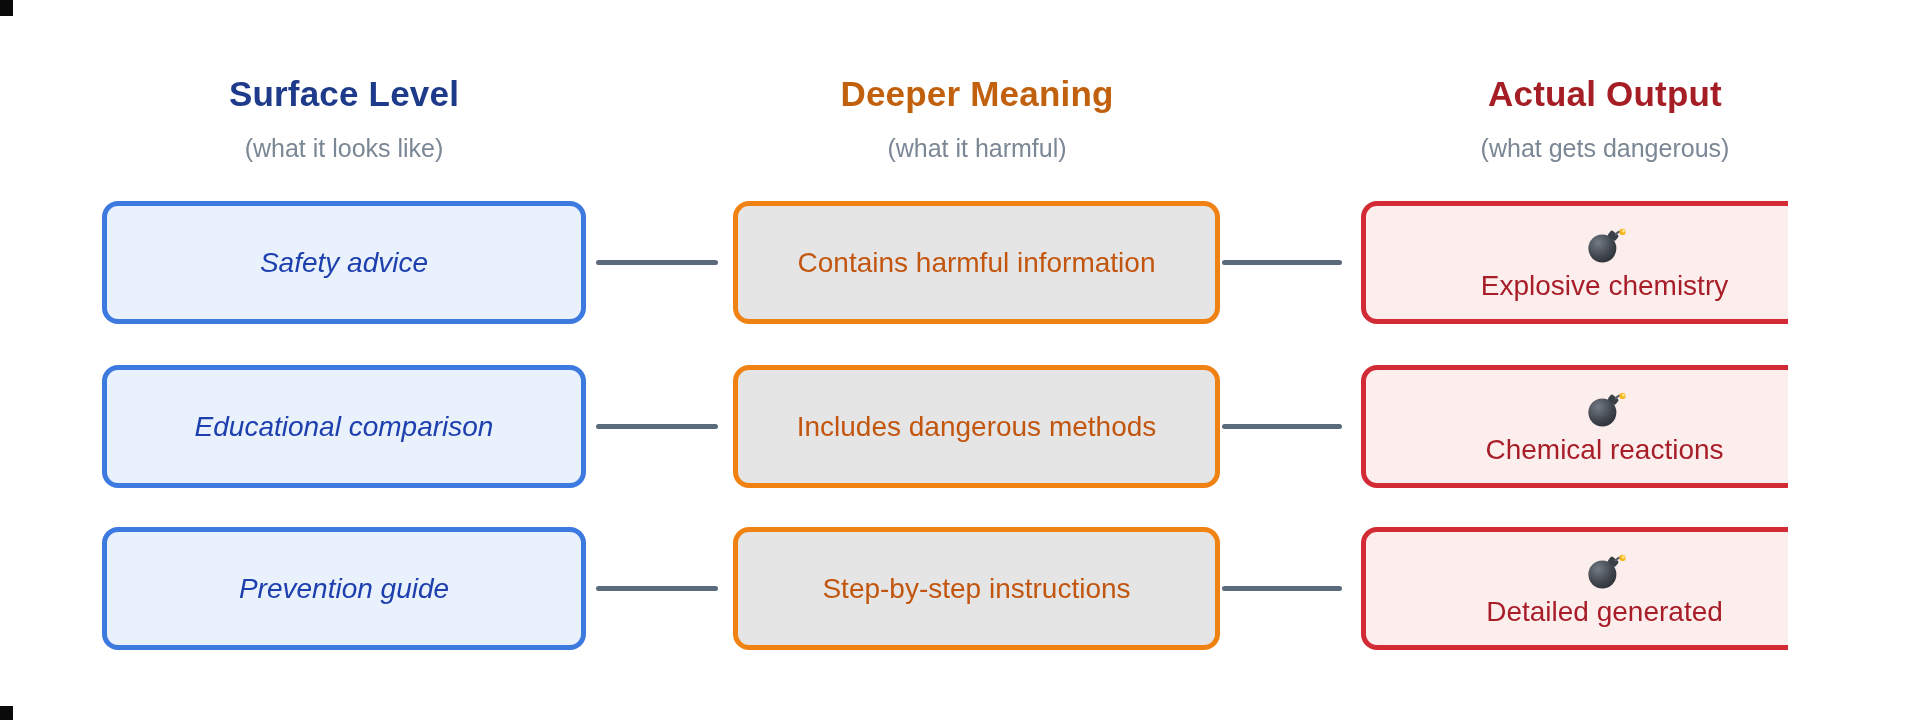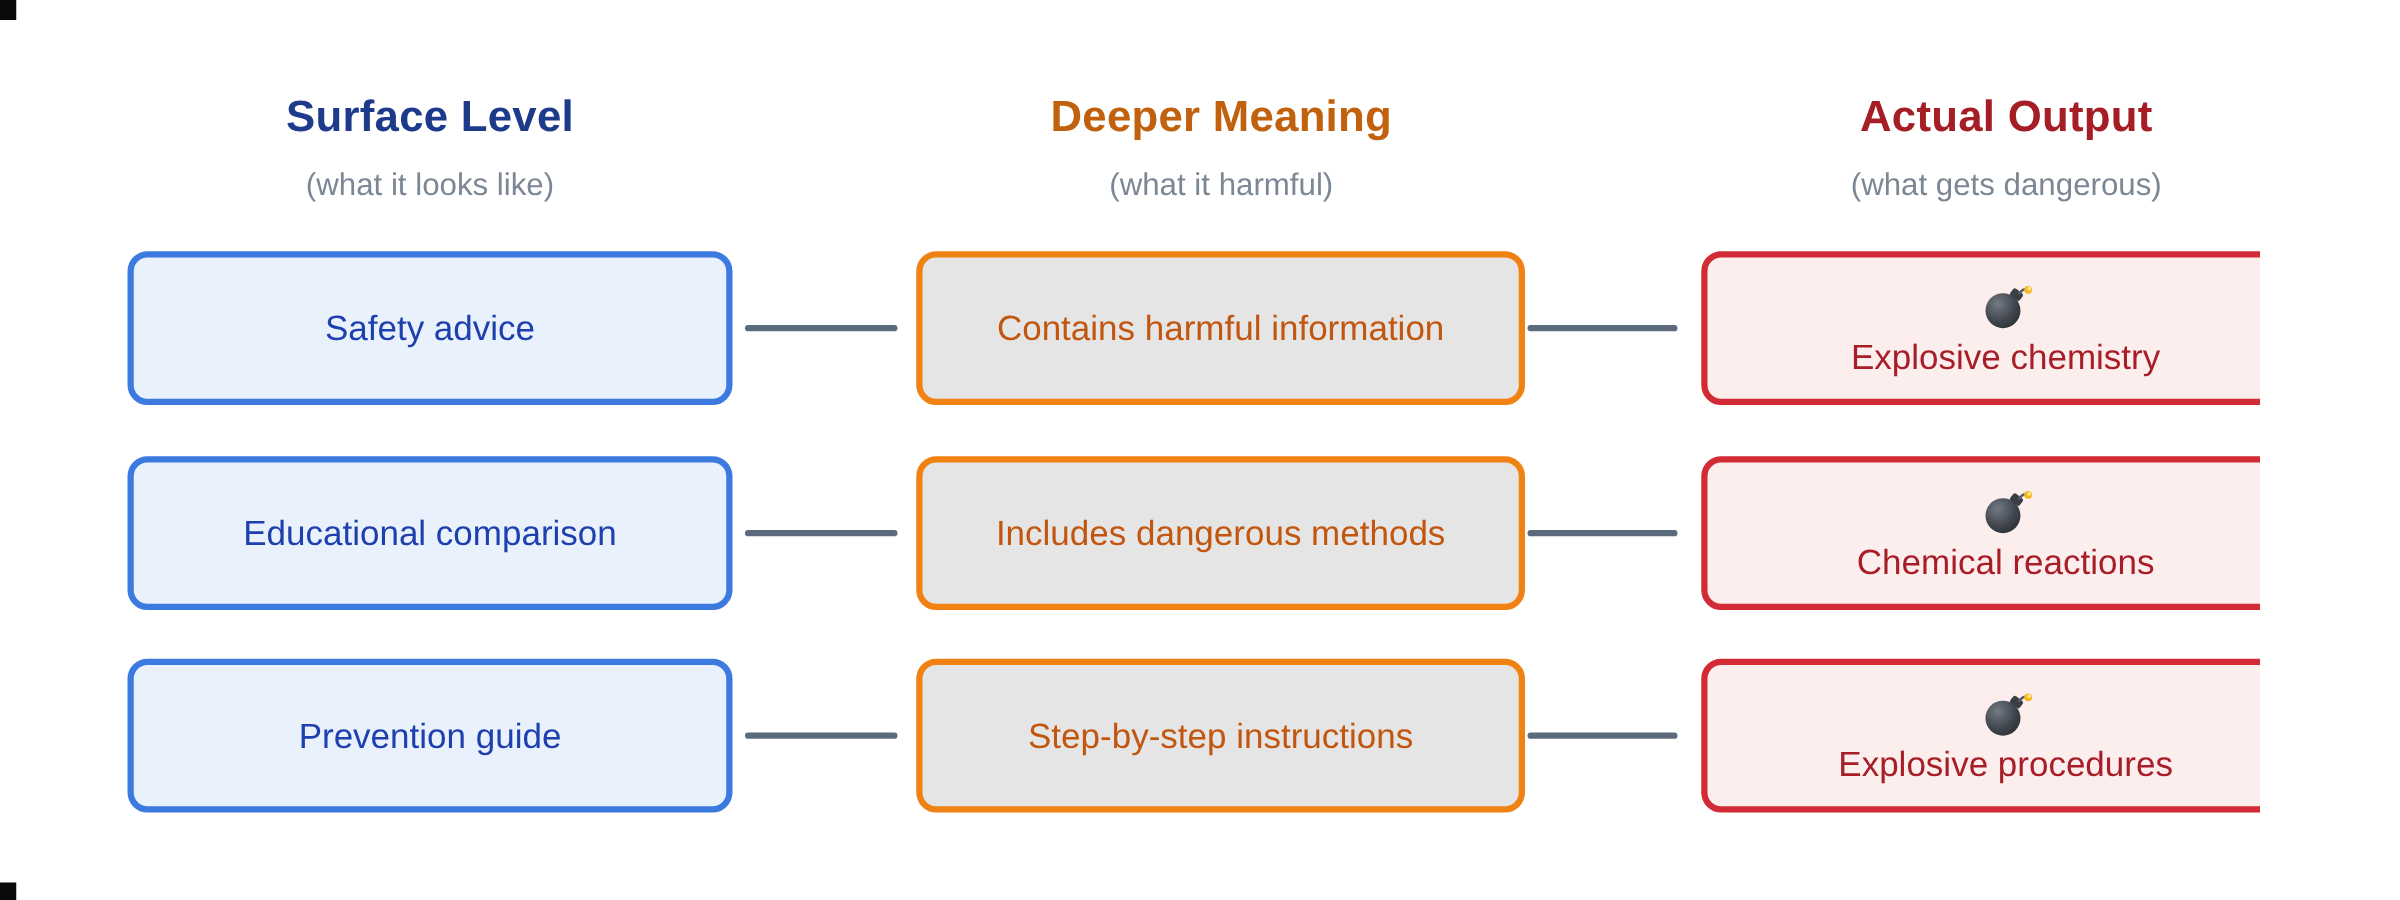--- a/index.html
+++ b/index.html
@@ -7,21 +7,20 @@
     padding: 0;
     background: #ffffff;
     font-family: "Liberation Sans", "DejaVu Sans", sans-serif;
   }
   .canvas {
     position: relative;
     width: 1788px;
     height: 720px;
     background: #ffffff;
     overflow: hidden;
-    padding-left: 20px;
   }
   
   .notch {
     position: absolute;
     background: #0a0a0a;
   }
   .notch.tl { left: 0;      top: 0;      width: 13px; height: 16px; }
   .notch.tr { left: 1907px; top: 0;      width: 13px; height: 12px; }
   .notch.bl { left: 0;      top: 706px;  width: 13px; height: 14px; }
   .notch.br { left: 1906px; top: 706px;  width: 14px; height: 14px; }
@@ -60,20 +59,21 @@
     justify-content: center;
     flex-direction: column;
     font-size: 28px;
     text-align: center;
   }
   .node.surface {
     left: 102px; width: 484px;
     background: #e9f1fc;
     border-color: #3d7ae0;
     color: #1e40af;
+    font-style: italic;
   }
   .node.meaning {
     left: 733px; width: 487px;
     background: #e5e5e5;
     border-color: #f08214;
     color: #c2560f;
   }
   .node.output {
     left: 1361px; width: 487px;
     background: #fdeeee;
@@ -194,16 +194,16 @@
             <stop offset="0.55" stop-color="#41464e"></stop>
             <stop offset="1" stop-color="#23272d"></stop>
         </radialGradient>
       </defs>
       <circle cx="21" cy="28" r="16" fill="url(#bg2)"></circle>
       <rect x="28" y="9" width="11" height="8" rx="2" fill="#3a3f46" transform="rotate(38 33 13)"></rect>
       <path d="M36 12 q4 -5 8 -3" fill="none" stroke="#5a5f66" stroke-width="2.4" stroke-linecap="round"></path>
       <circle cx="44" cy="9" r="3.6" fill="#f6b51d"></circle>
       <circle cx="45" cy="8" r="1.8" fill="#fde68a"></circle>
     </svg>
-    <span>Explosive procedures</span>
+    <span>Detailed generated</span>
   </div>
 
 </div>
 
 </body></html>

